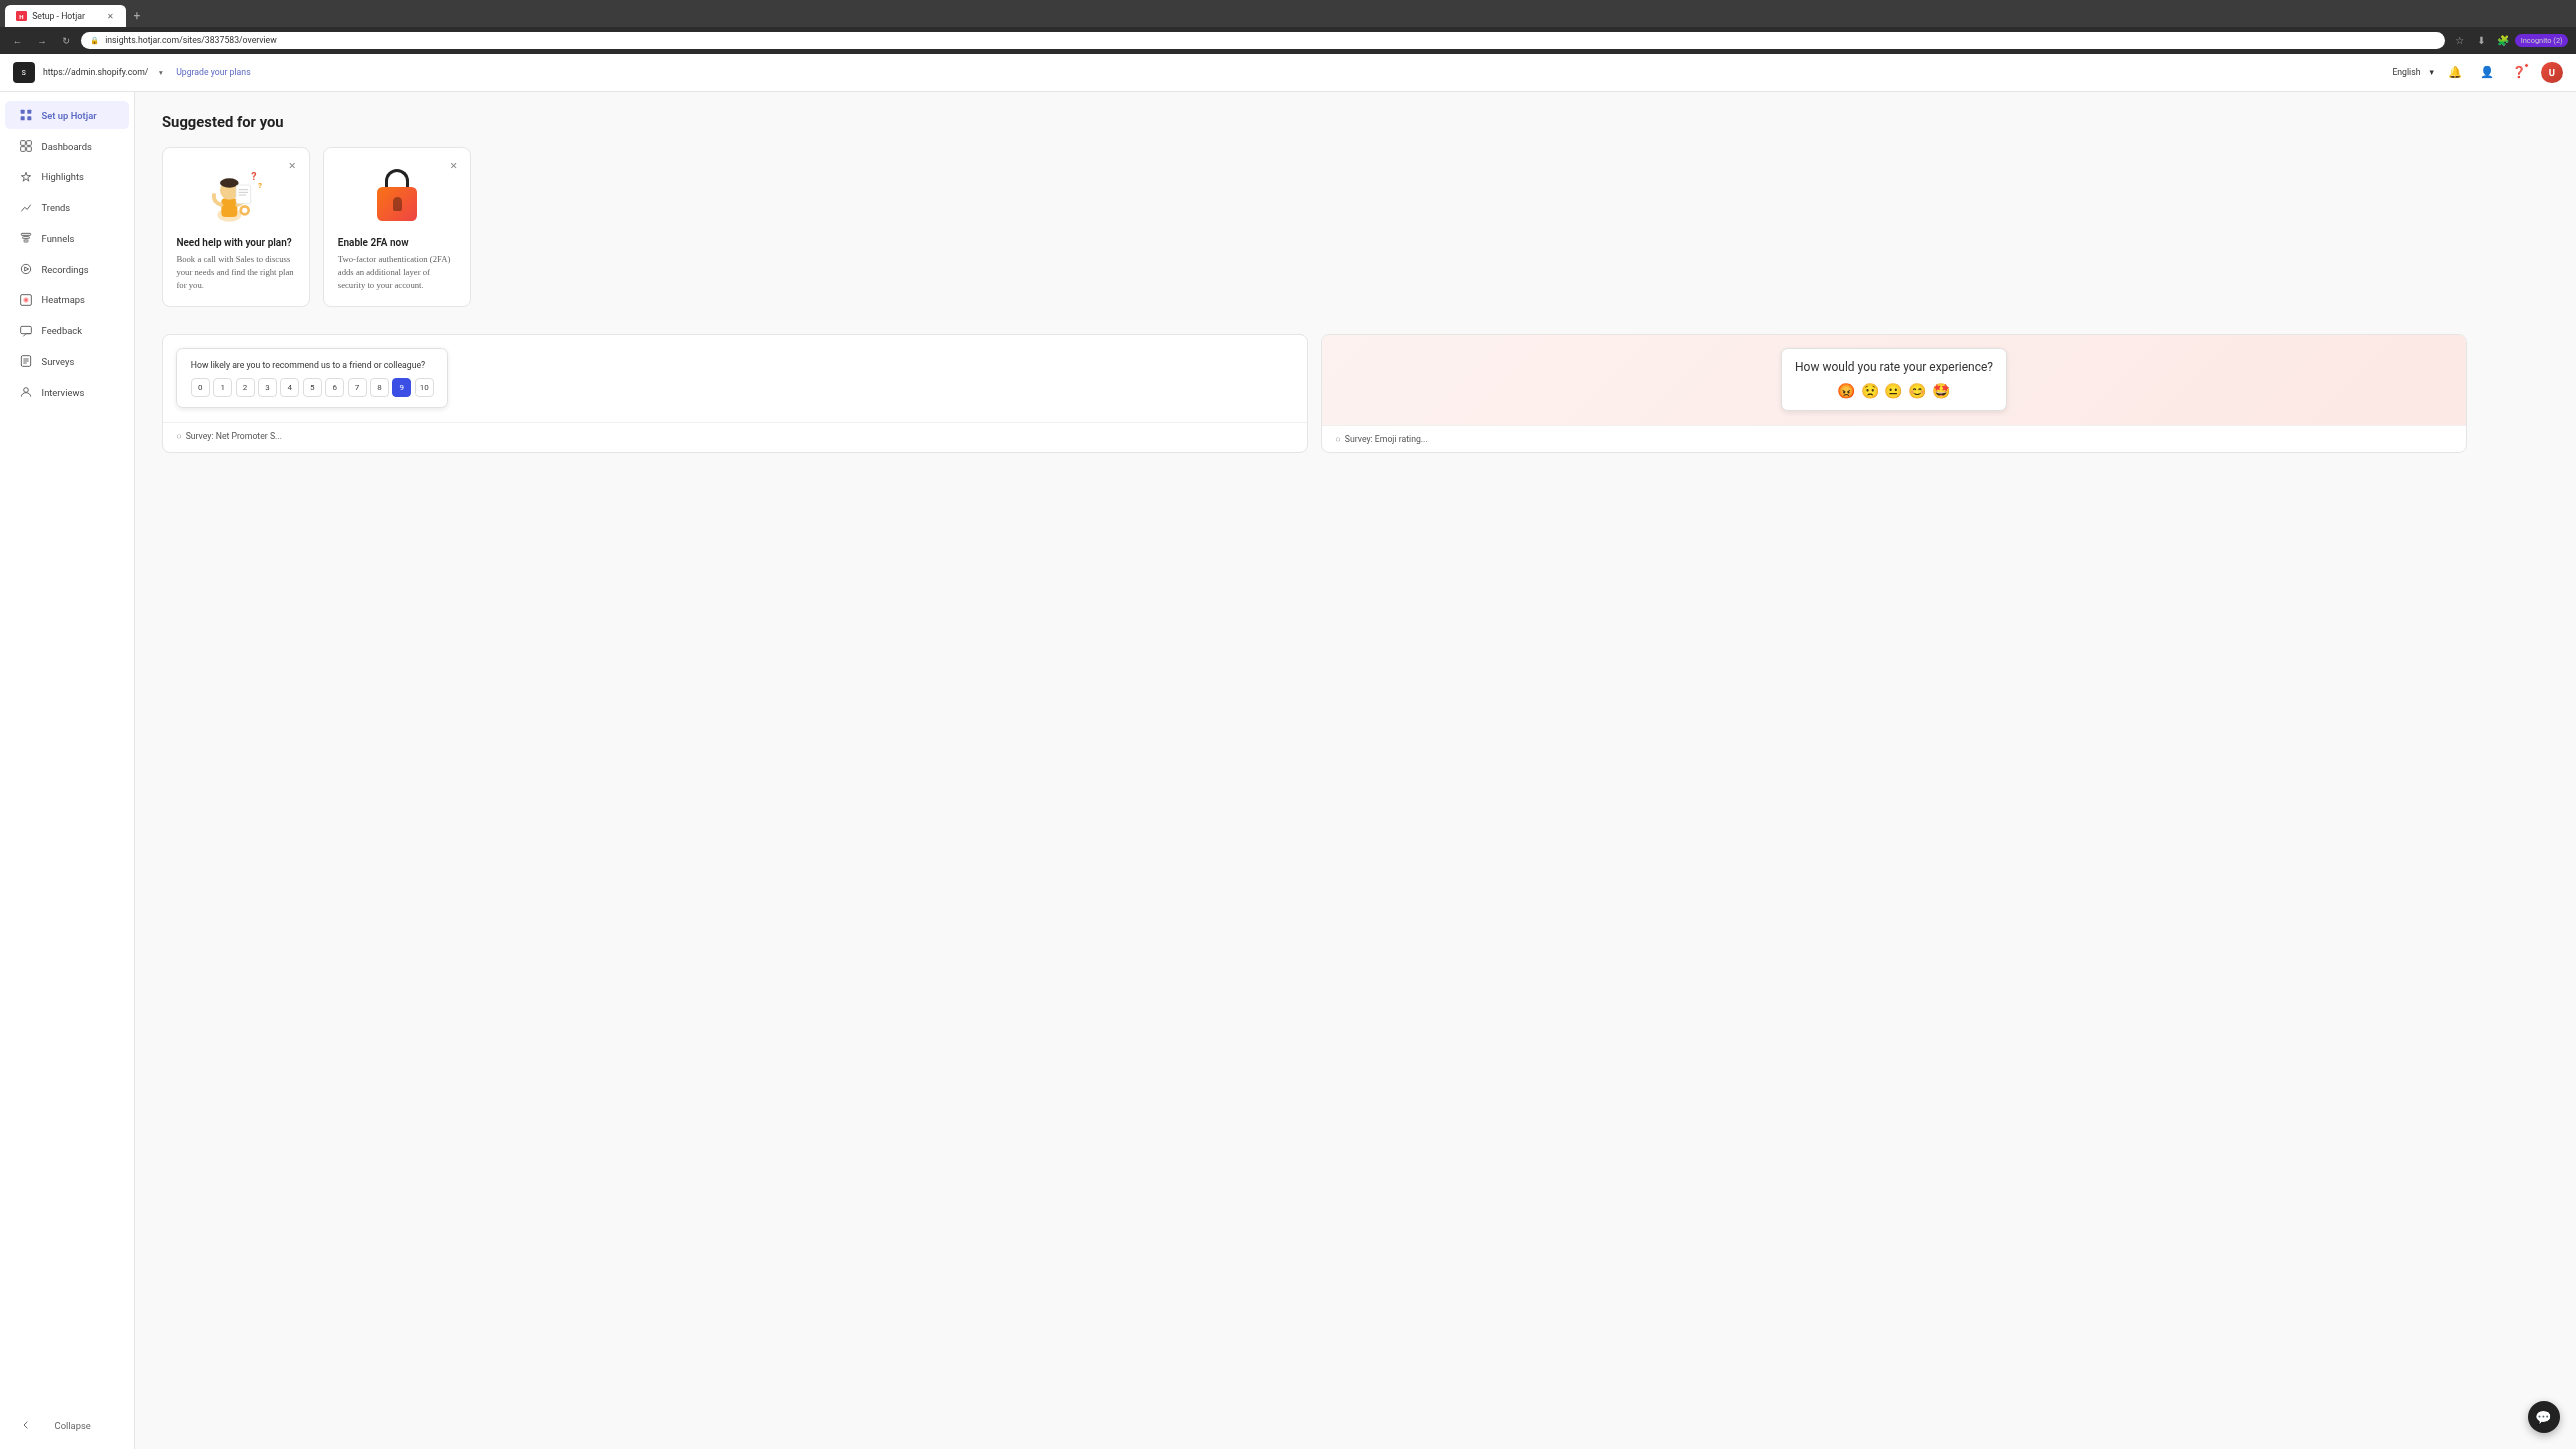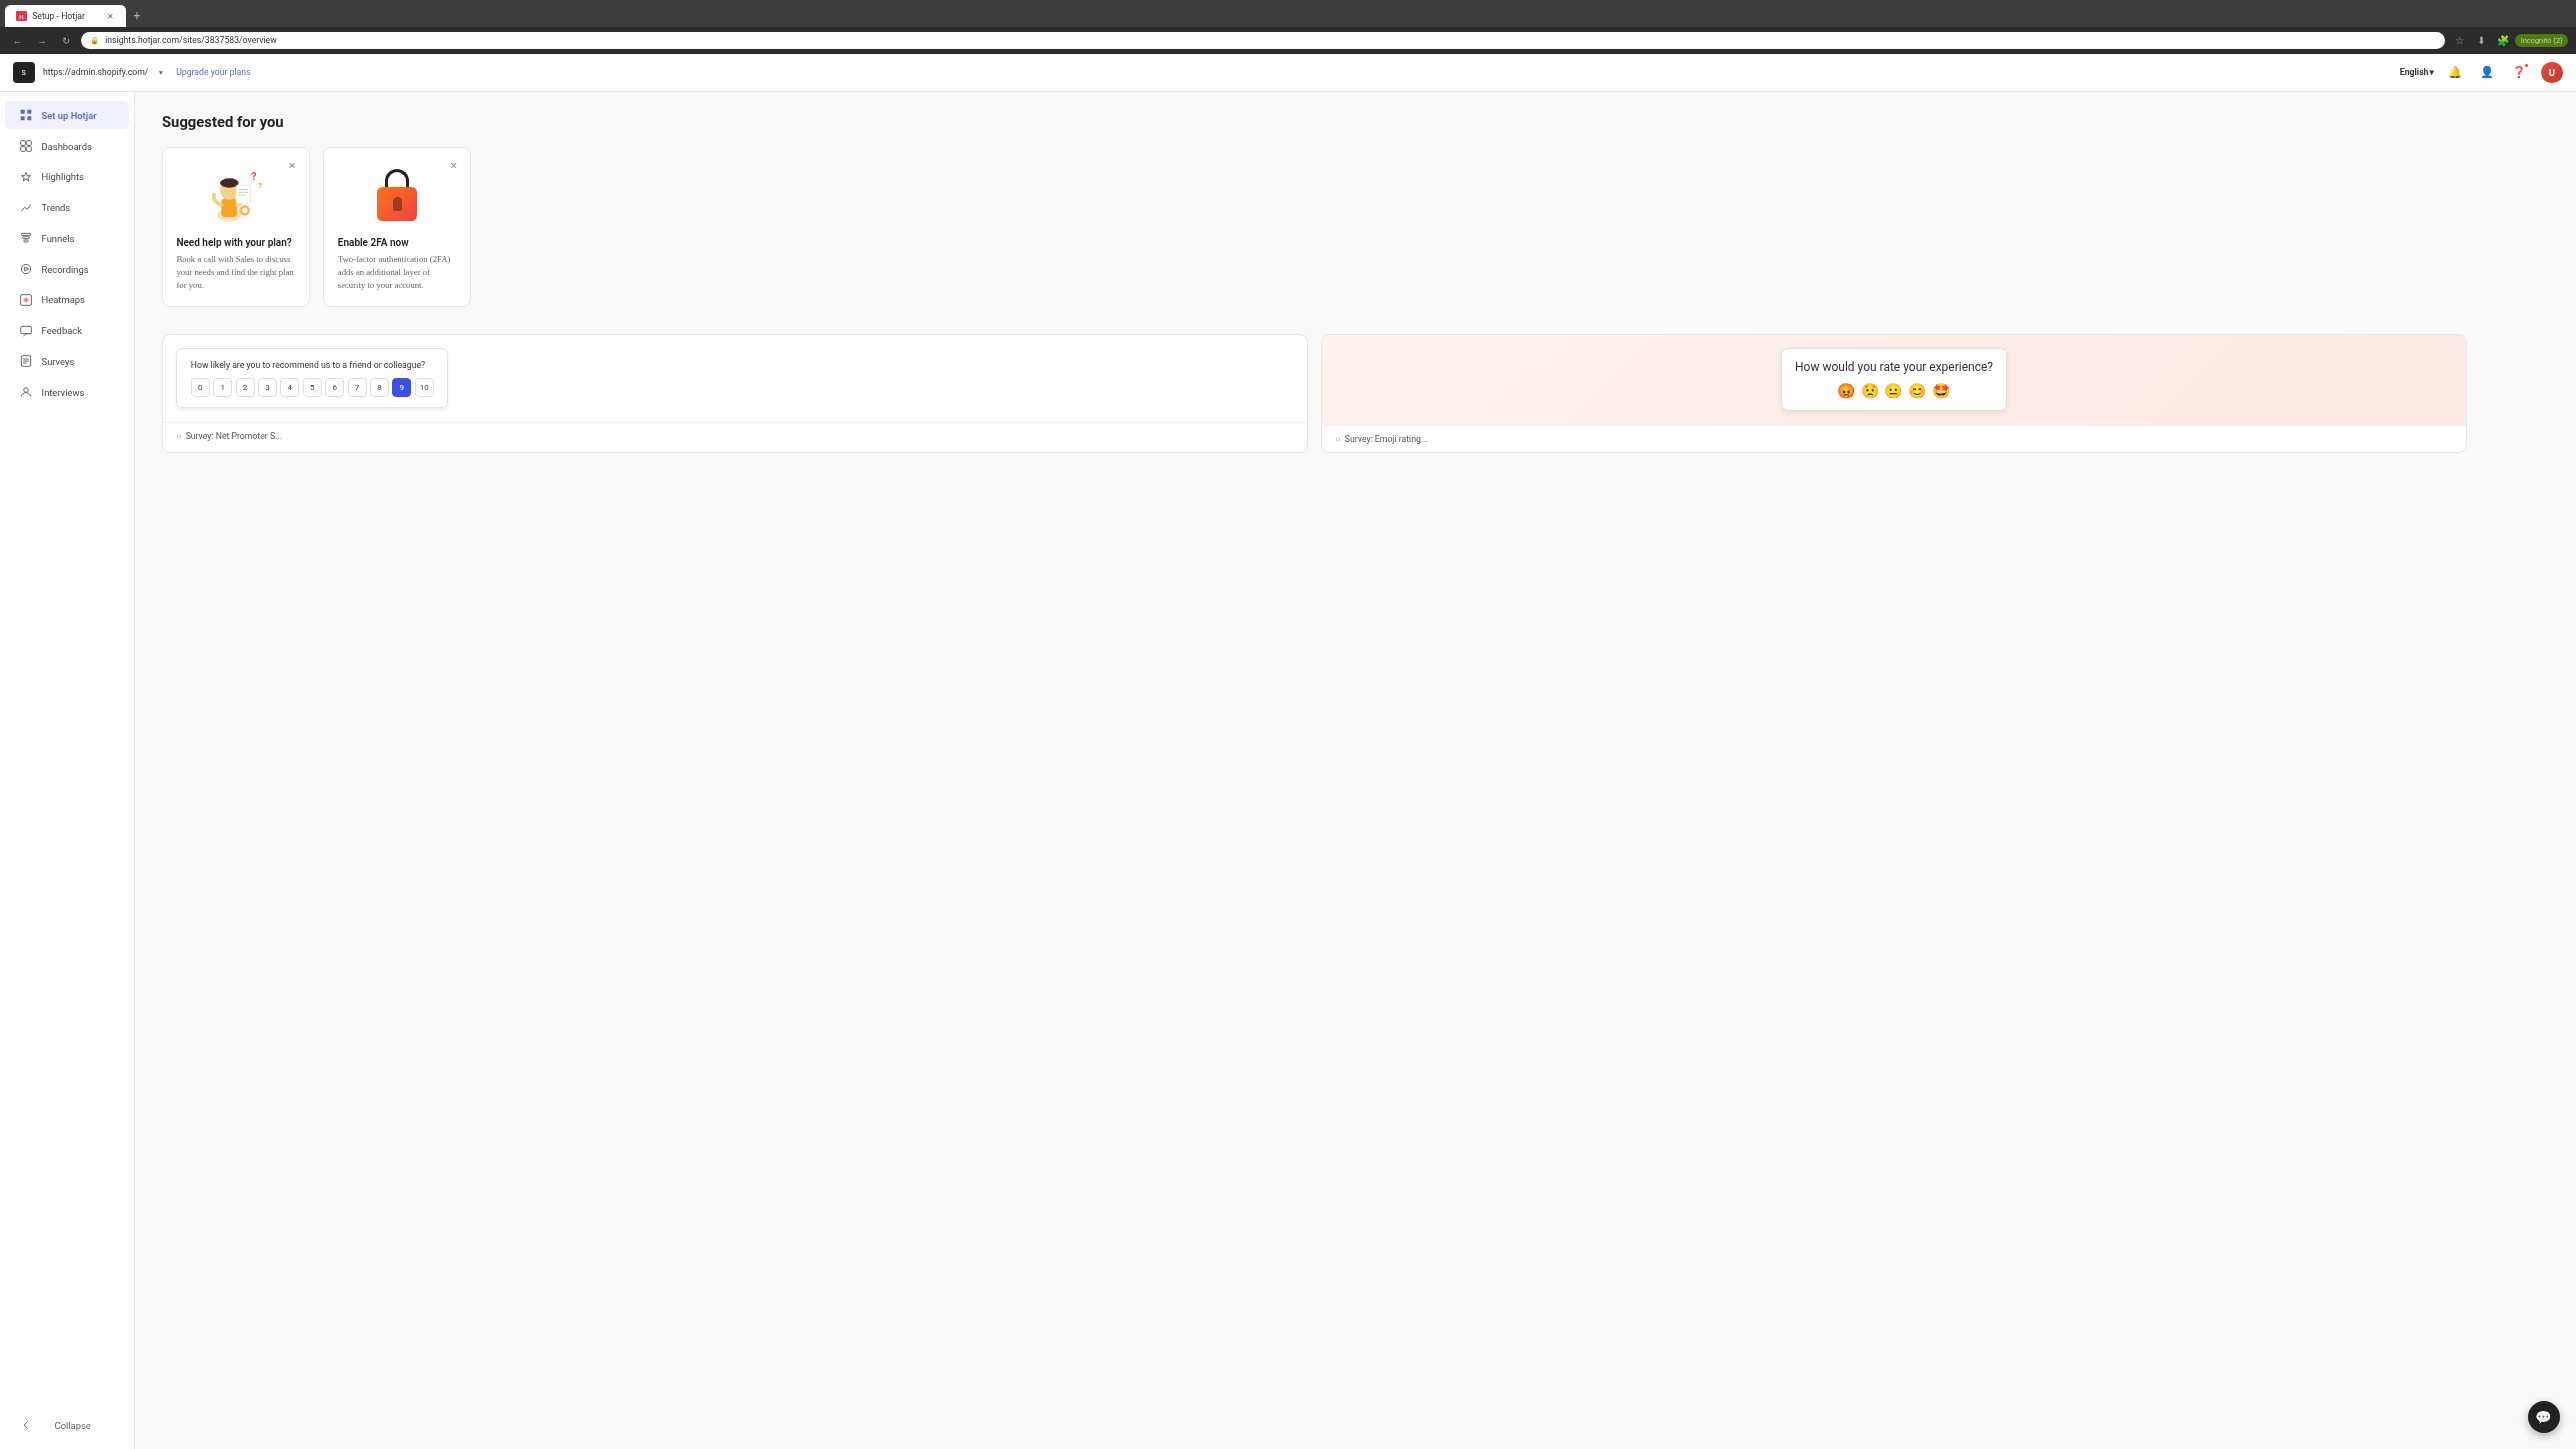--- a/index.html
+++ b/index.html
@@ -12,33 +12,33 @@
     .browser-tab .favicon { width: 10.7px; height: 10.7px; background: #e34; border-radius: 1.3px; display: flex; align-items: center; justify-content: center; color: white; font-size: 6px; font-weight: bold; flex-shrink: 0; }
     .browser-tab .tab-title { flex: 1; font-size: 8.7px; }
     .browser-tab .close-tab { width: 10.7px; height: 10.7px; display: flex; align-items: center; justify-content: center; border-radius: 50%; color: #666; font-size: 8px; cursor: pointer; }
     .new-tab-btn { width: 19px; height: 19px; display: flex; align-items: center; justify-content: center; color: #aaa; font-size: 12px; cursor: pointer; border-radius: 50%; }
     .browser-toolbar { display: flex; align-items: center; background: #2c2c2c; padding: 4px 8px; gap: 5.4px; }
     .nav-btn { width: 19px; height: 19px; display: flex; align-items: center; justify-content: center; color: #aaa; border-radius: 50%; cursor: pointer; font-size: 9.4px; }
     .address-bar { flex: 1; background: #fff; border-radius: 13.4px; padding: 3.4px 9.4px; font-size: 8.7px; color: #333; display: flex; align-items: center; gap: 5.4px; }
     .address-bar .lock-icon { color: #666; font-size: 7.4px; }
     .toolbar-icons { display: flex; gap: 2.7px; align-items: center; }
     .toolbar-icon { width: 19px; height: 19px; display: flex; align-items: center; justify-content: center; color: #aaa; border-radius: 50%; cursor: pointer; font-size: 10px; }
-    .incognito-badge { background: #4d7c0f; color: #ccc; padding: 2px 5.4px; border-radius: 6.7px; font-size: 7.4px; cursor: pointer; }
+    .incognito-badge { background: #6d28d9; color: #ccc; padding: 2px 5.4px; border-radius: 6.7px; font-size: 7.4px; cursor: pointer; }
 
     
     .app-wrapper { display: flex; flex-direction: column; height: calc(100vh - 54px); }
     .app-header { background: #fff; border-bottom: 0.7px solid #e5e5e5; display: flex; align-items: center; padding: 0 13.4px; height: 38px; gap: 8px; }
     .shopify-logo { width: 21.5px; height: 21.5px; background: #222; border-radius: 4px; display: flex; align-items: center; justify-content: center; }
     .shopify-logo svg { width: 13.4px; height: 13.4px; }
     .admin-url { font-size: 8.7px; color: #333; }
     .admin-url-chevron { color: #666; font-size: 7.4px; margin-left: 2.7px; }
     .upgrade-link { color: #5c6ac4; font-size: 8.7px; text-decoration: none; margin-left: 5.4px; cursor: pointer; }
     .header-spacer { flex: 1; }
     .header-right { display: flex; align-items: center; gap: 10.7px; }
-    .lang-selector { display: flex; align-items: center; gap: 1px; font-size: 8.7px; color: #333; cursor: pointer; font-weight: bold; }
+    .lang-selector { display: flex; align-items: center; gap: 9px; font-size: 8.7px; color: #333; cursor: pointer; }
     .header-icon { width: 21.5px; height: 21.5px; display: flex; align-items: center; justify-content: center; color: #555; cursor: pointer; font-size: 11.4px; border-radius: 50%; }
     .user-avatar { width: 21.5px; height: 21.5px; border-radius: 50%; background: linear-gradient(135deg, #e74c3c, #c0392b); display: flex; align-items: center; justify-content: center; color: white; font-size: 9.4px; font-weight: bold; cursor: pointer; }
     .help-icon { position: relative; }
     .help-dot { position: absolute; top: 1.3px; right: 1.3px; width: 5.4px; height: 5.4px; background: #e74c3c; border-radius: 50%; border: 1.3px solid white; }
 
     
     .main-area { display: flex; flex: 1; overflow: hidden; }
 
     
     .sidebar { width: 135px; background: #fff; border-right: 0.7px solid #e5e5e5; display: flex; flex-direction: column; padding: 8px 0; overflow-y: auto; flex-shrink: 0; }

